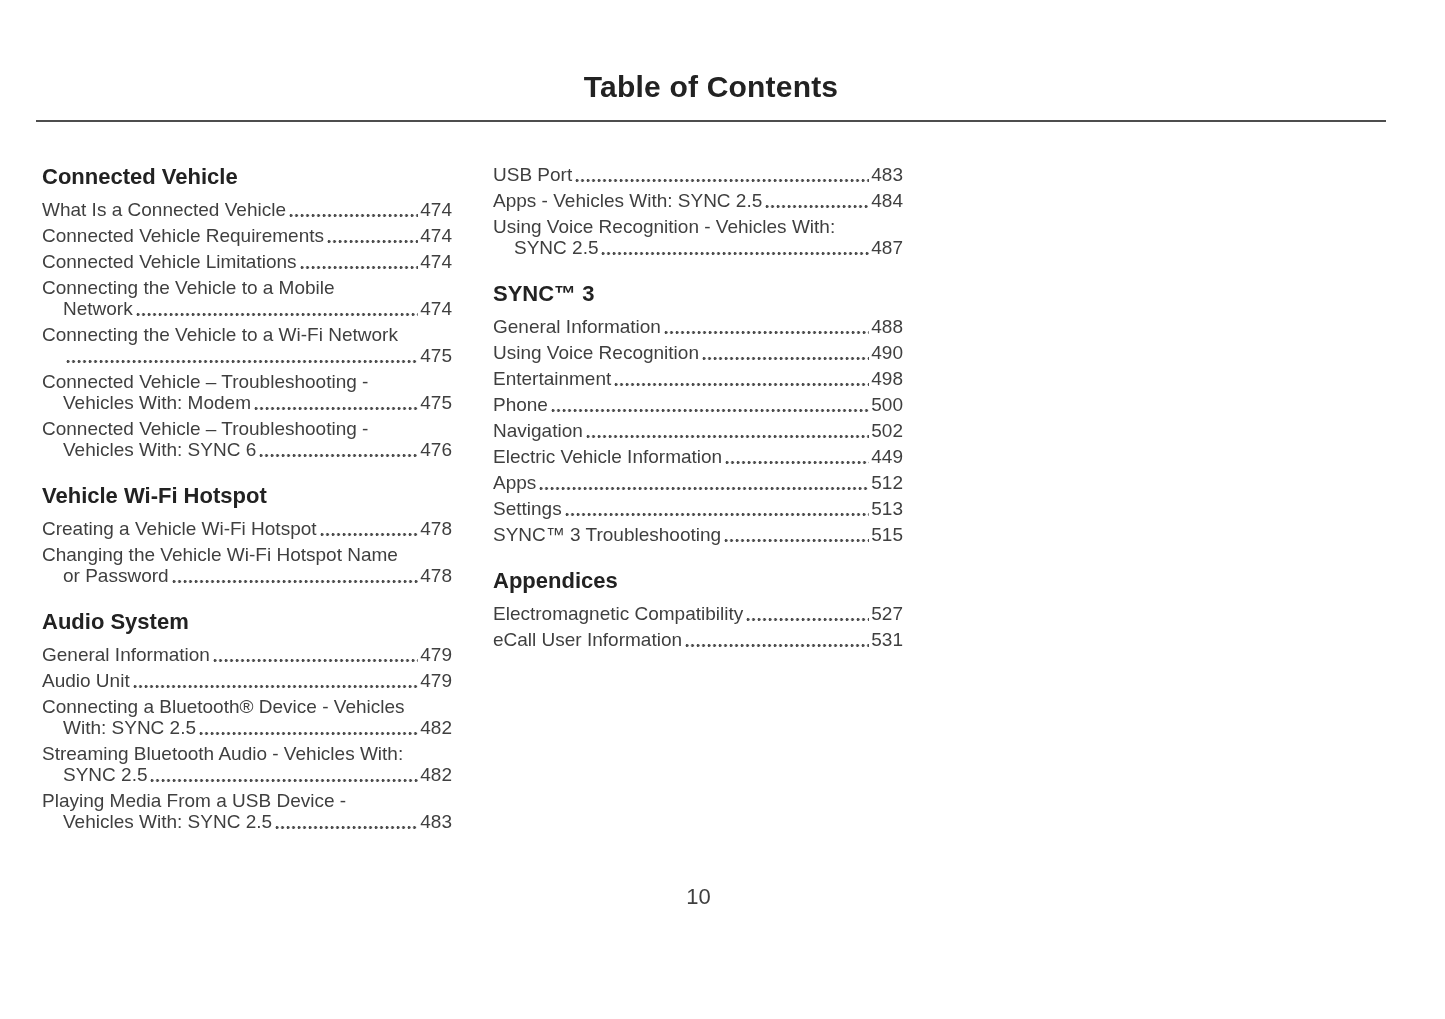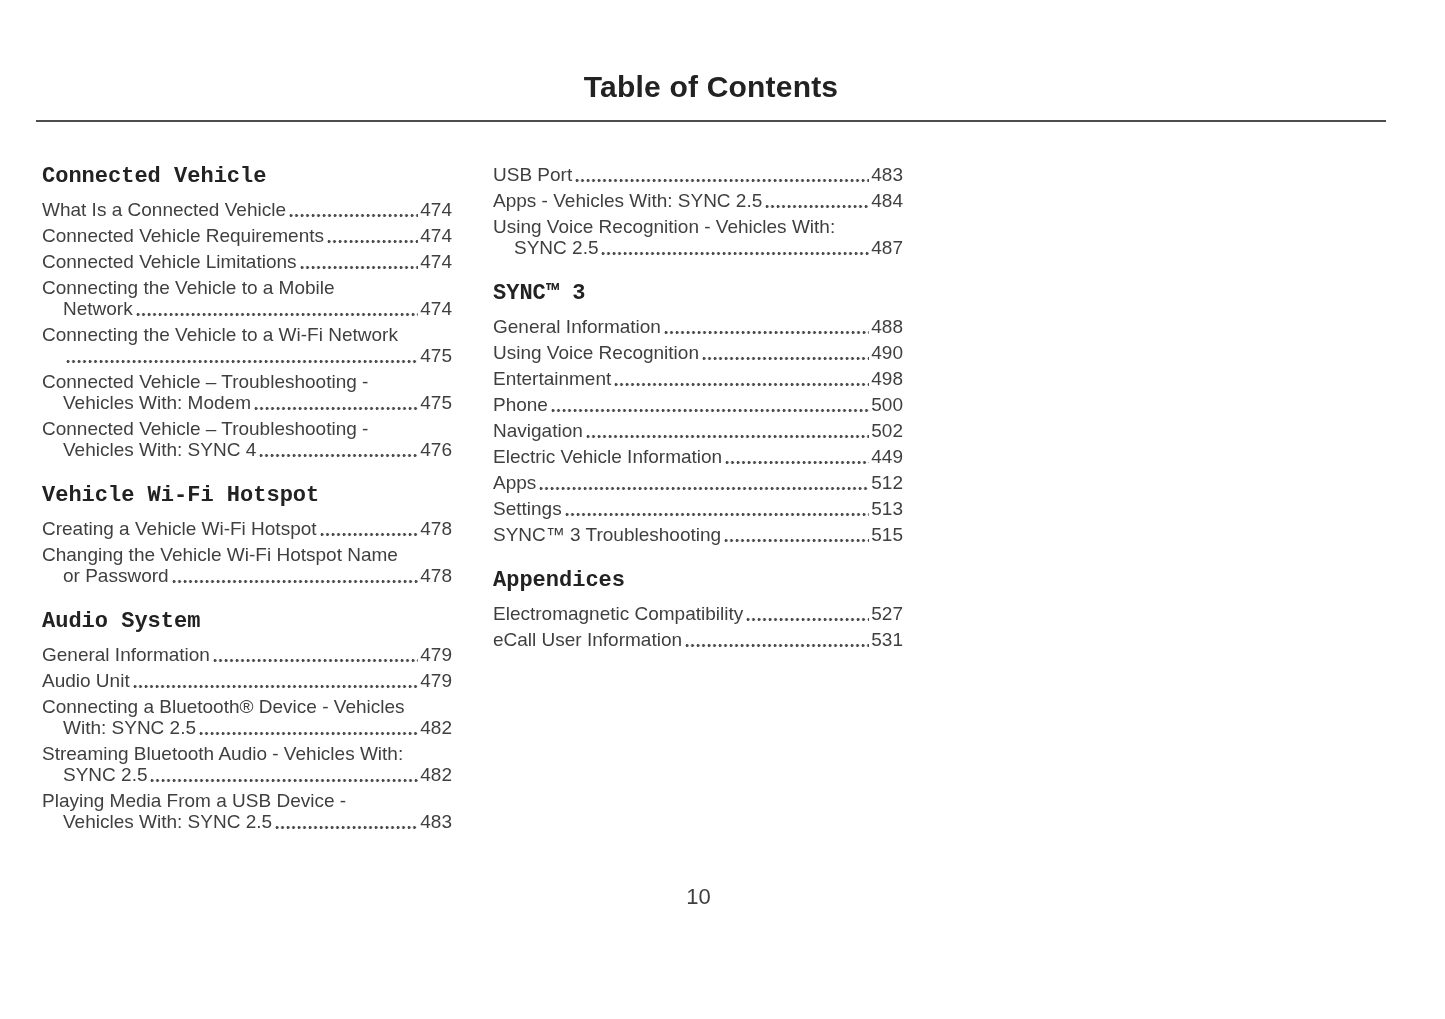--- a/index.html
+++ b/index.html
@@ -37,21 +37,20 @@
   }
   .col { width: 410px; flex: 0 0 410px; }
 
   .toc-section { display: block; }
   .section-heading {
     font-size: 22px;
     line-height: 26px;
     font-weight: bold;
     color: #222222;
     margin: 23px 0 9px 0;
-    font-family: Liberation Mono, monospace;
   }
   .toc-section:first-child .section-heading { margin-top: 0; }
 
   .toc-entry {
     font-size: 19px;
     line-height: 21px;
     margin-bottom: 5px;
   }
   .entry-line1 { display: block; }
   .entry-row {
@@ -134,21 +133,21 @@
             <div class="entry-line1">Connected Vehicle – Troubleshooting -</div>
             <div class="entry-row cont">
               <span class="entry-text">Vehicles With: Modem</span>
               <span class="dots"></span>
               <span class="entry-page">475</span>
             </div>
           </div>
           <div class="toc-entry">
             <div class="entry-line1">Connected Vehicle – Troubleshooting -</div>
             <div class="entry-row cont">
-              <span class="entry-text">Vehicles With: SYNC 4</span>
+              <span class="entry-text">Vehicles With: SYNC 6</span>
               <span class="dots"></span>
               <span class="entry-page">476</span>
             </div>
           </div>
         </section>
         <section class="toc-section">
           <h2 class="section-heading">Vehicle Wi-Fi Hotspot</h2>
           <div class="toc-entry">
             <div class="entry-row">
               <span class="entry-text">Creating a Vehicle Wi-Fi Hotspot</span>

